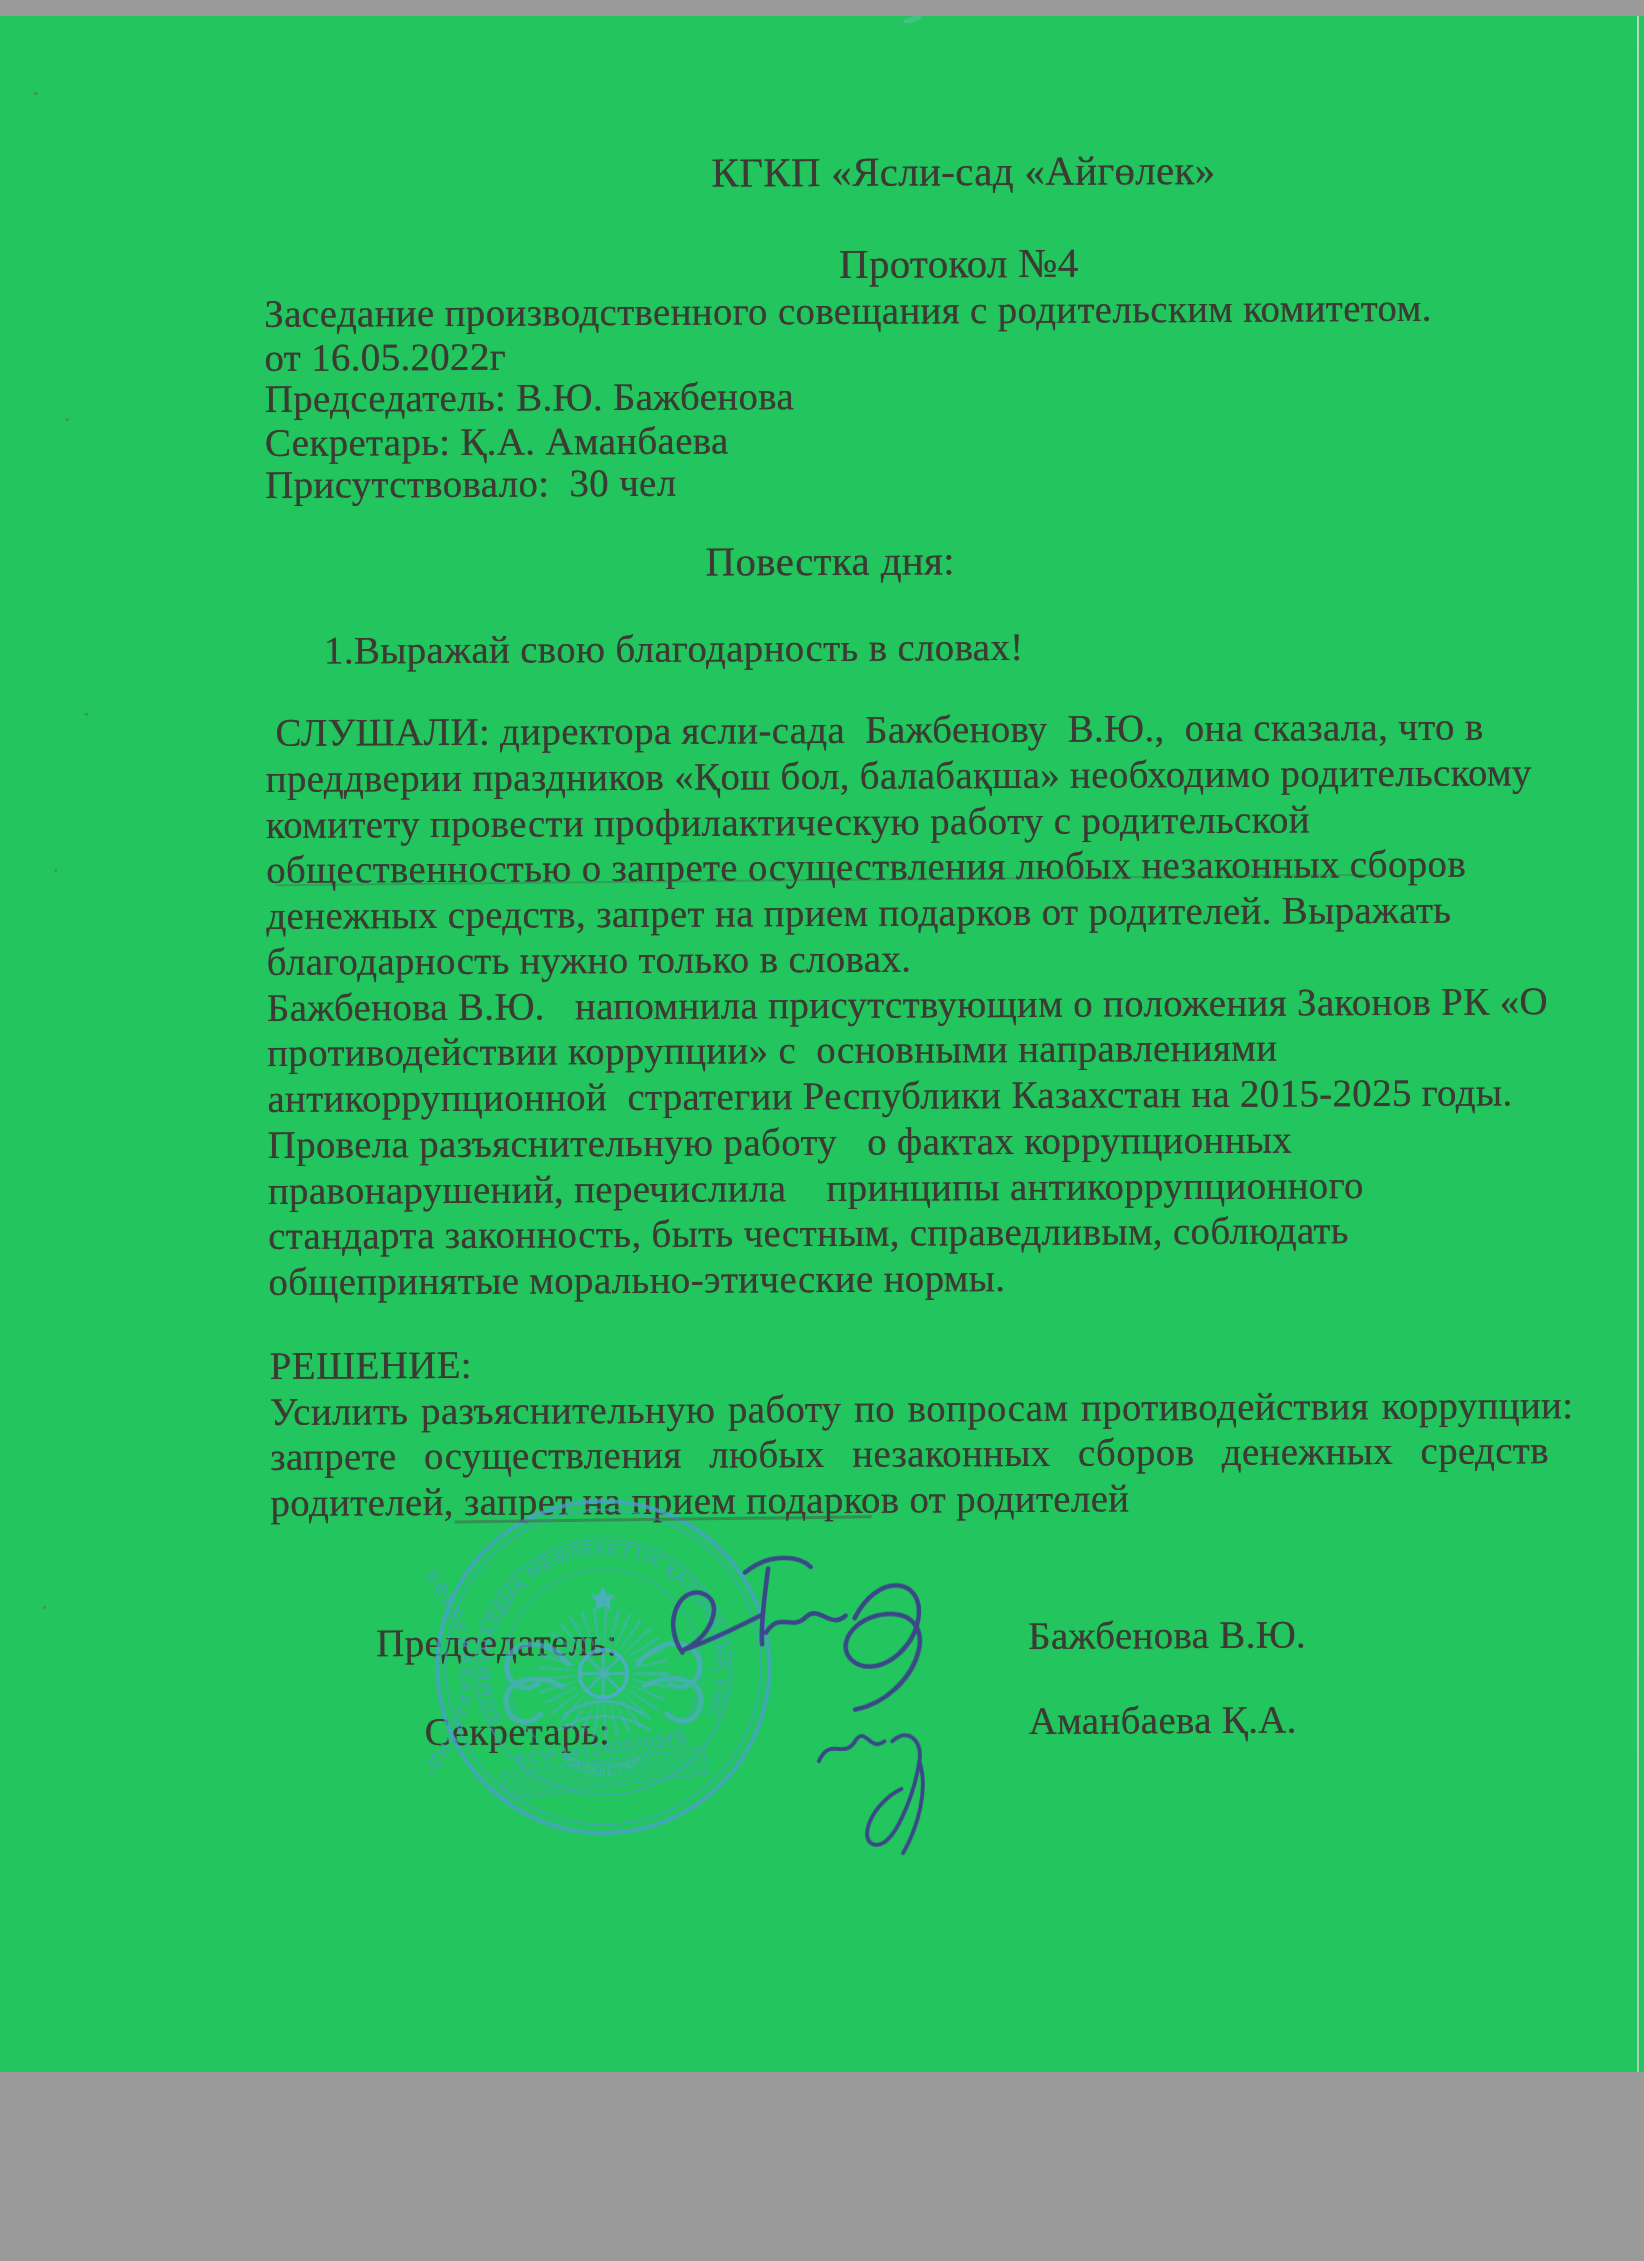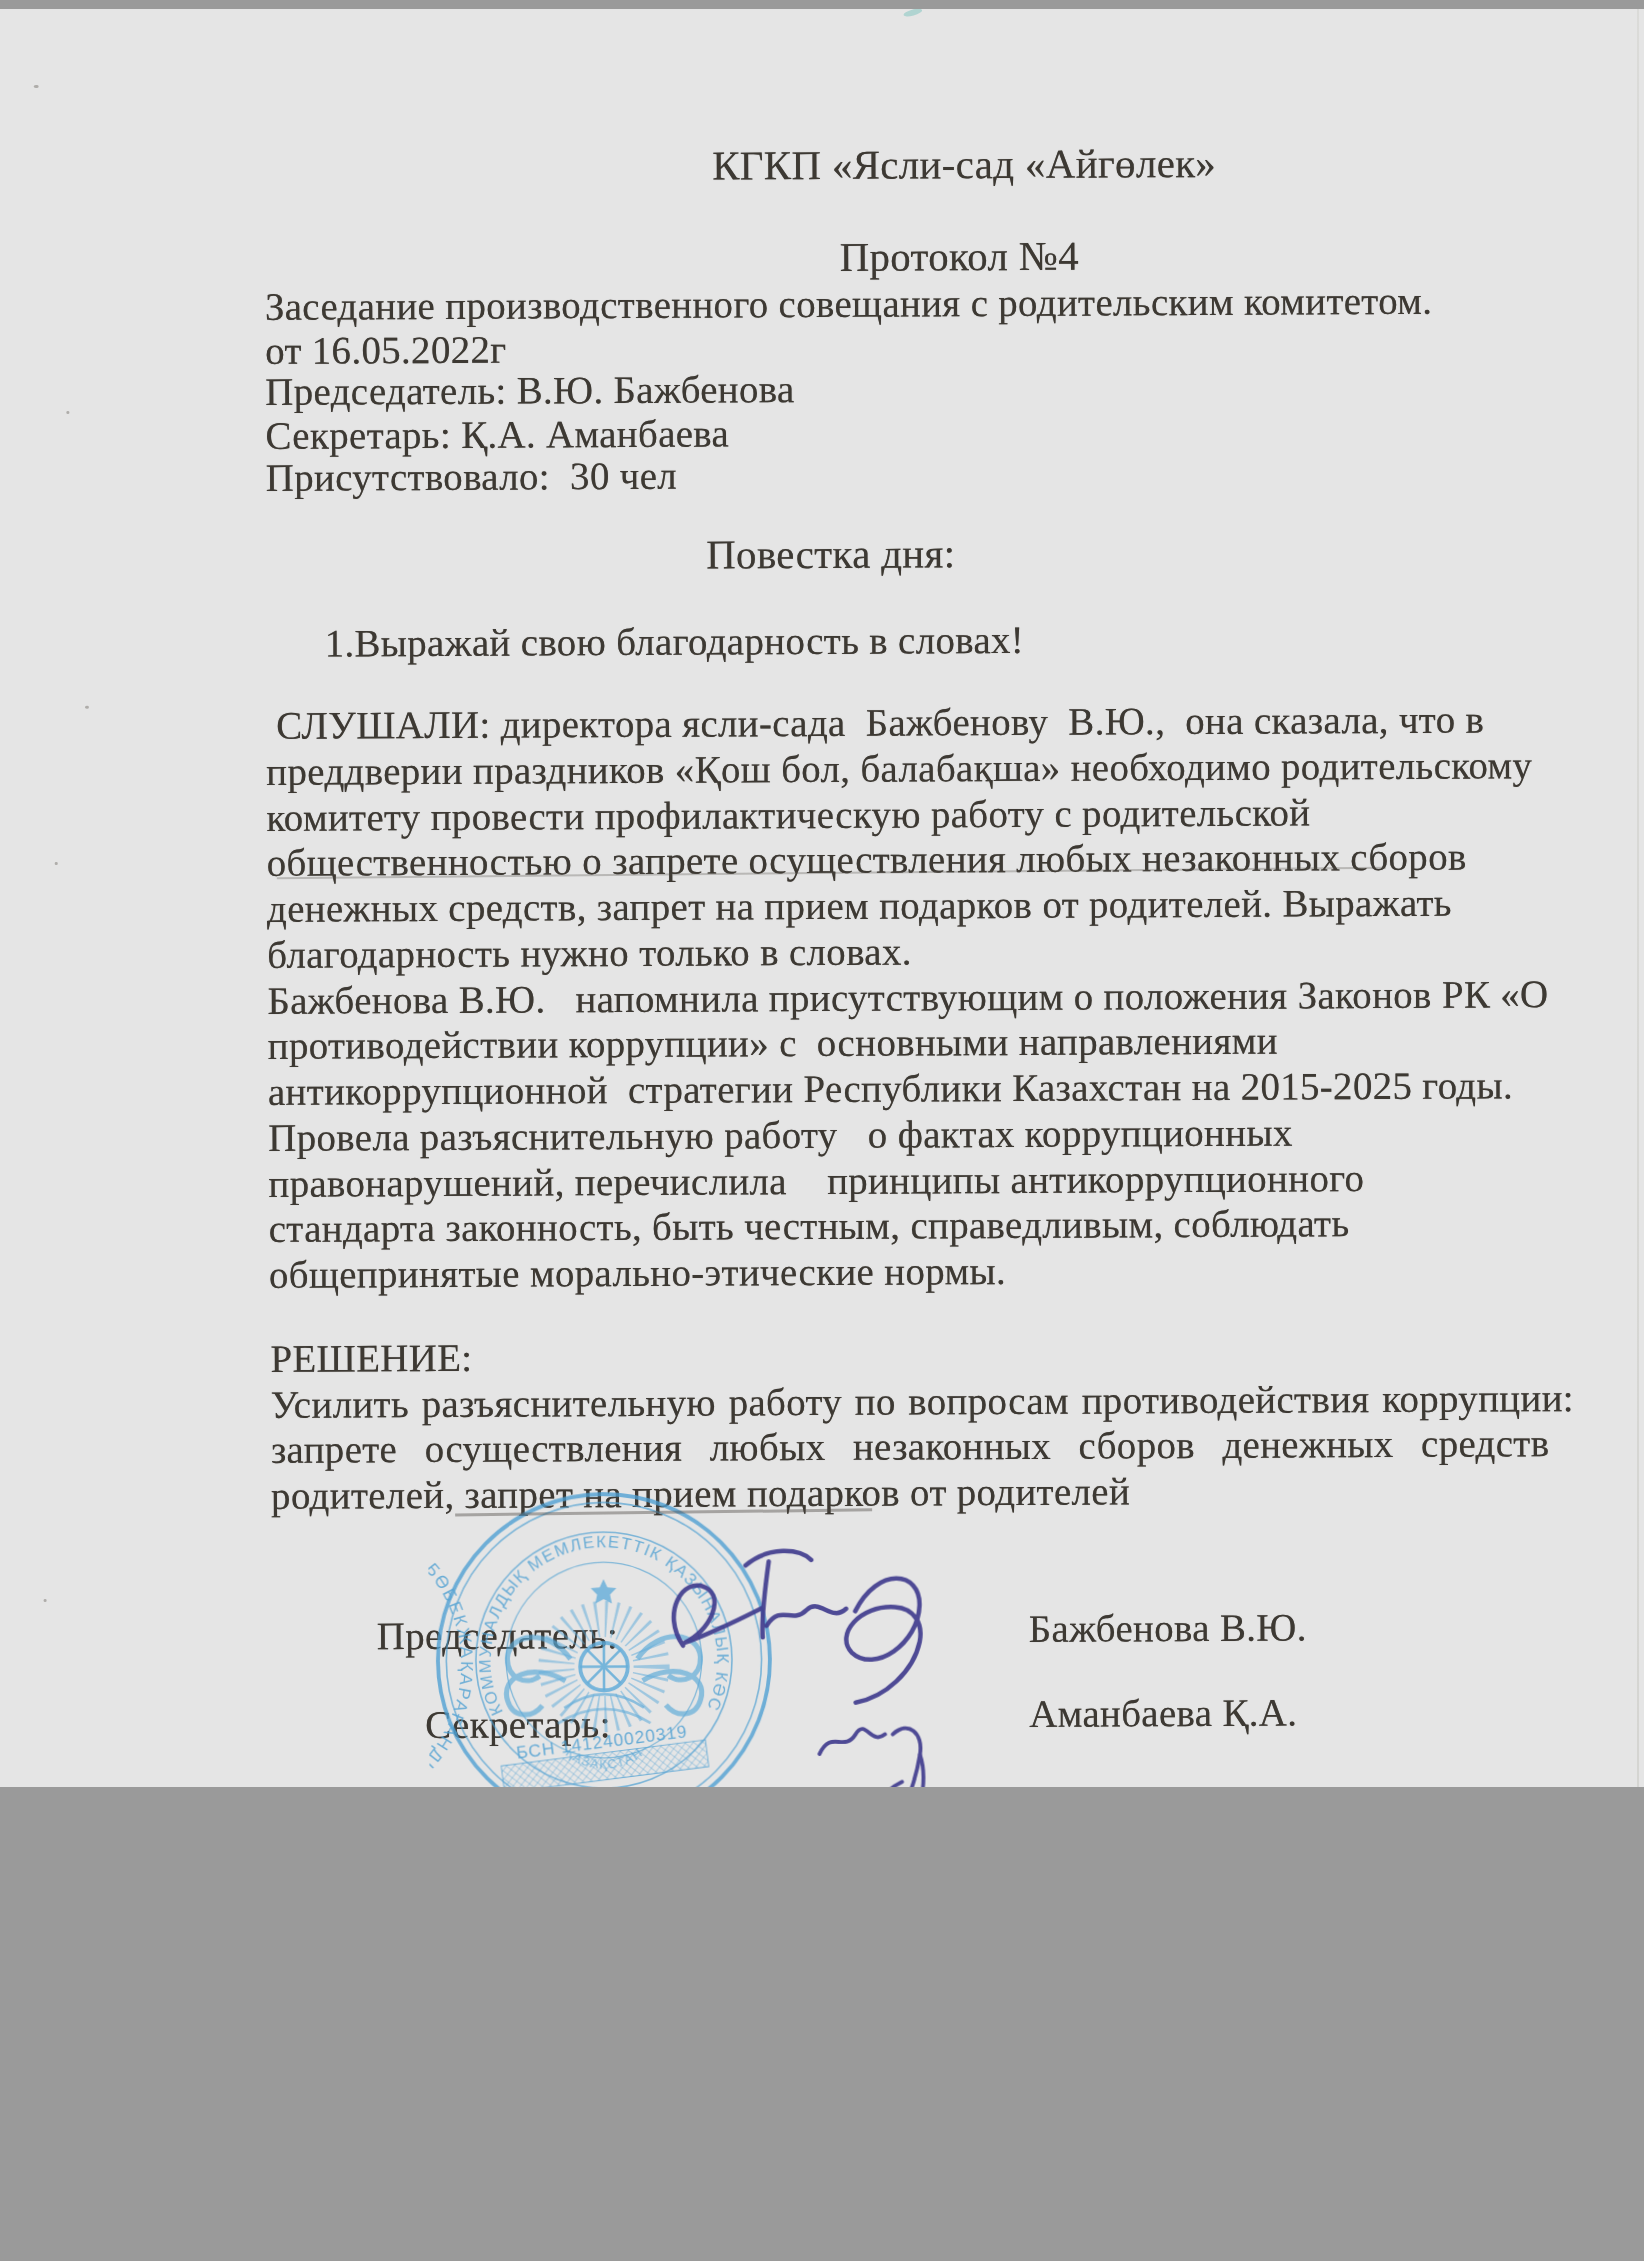--- a/index.html
+++ b/index.html
@@ -1,18 +1,18 @@
 <!DOCTYPE html>
 <html style="font-size:10.3px"><head>
 <meta charset="utf-8">
 <style>
   html,body{margin:0;padding:0;background:#9a9a9a;}
   .page{
-    position:relative;width:1644px;height:1778px;margin:9px auto;
-    background:#e5e5e5;overflow:hidden;
+    position:relative;width:1644px;height:2056px;margin:16px auto;
+    background:#22c55e;overflow:hidden;
     font-family:"Liberation Serif", serif;color:#3d3933;
   }
   .rot{position:absolute;left:0;top:0;width:100%;height:100%;transform:rotate(-0.3deg);transform-origin:50% 40%;}
   .ln{
     position:absolute;white-space:pre;font-size:39px;line-height:46px;
     letter-spacing:0.3px;
     text-shadow:0 0 0.6px rgba(62,58,52,0.55), 0 0 1.3px rgba(62,58,52,0.18);
   }
   .hd{font-size:41px;}
   .spread{word-spacing:17.4px;}

